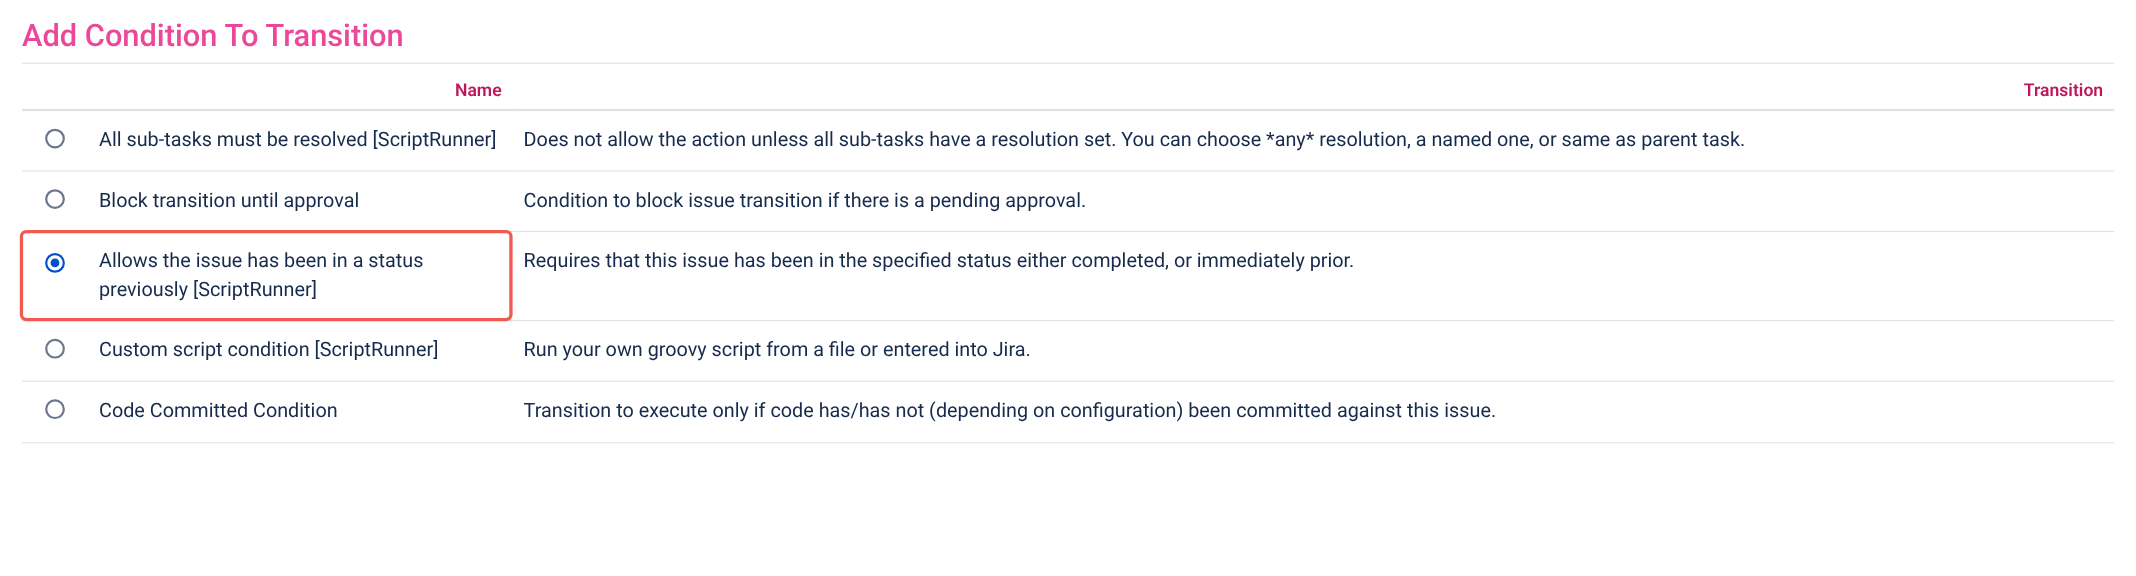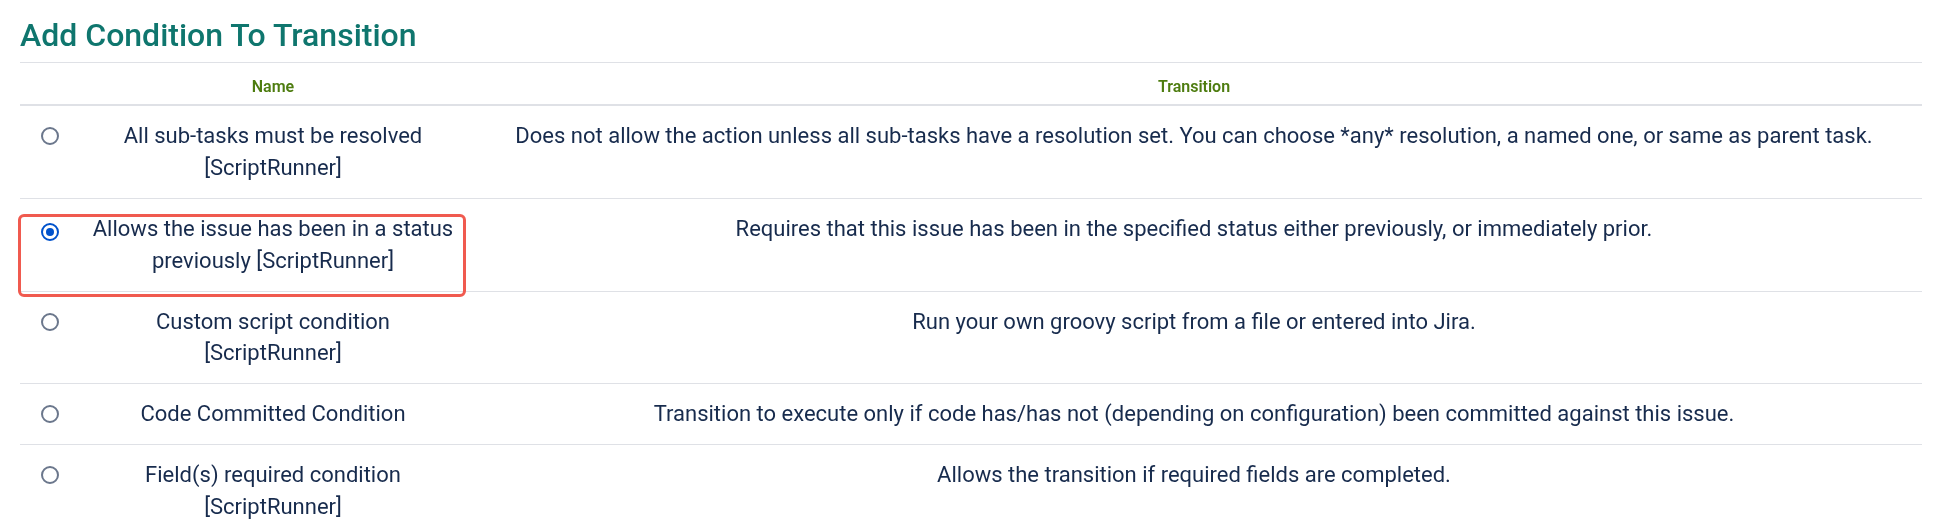--- a/index.html
+++ b/index.html
@@ -8,48 +8,47 @@
       padding: 0;
     }
     body {
       font-family: -apple-system, BlinkMacSystemFont, "Segoe UI", Roboto, Helvetica, Arial, sans-serif;
       background: #ffffff;
       color: #172B4D;
       font-size: 18px;
       padding: 10px 20px;
     }
     .page-title {
-      font-size: 32px;
+      font-size: 28px;
       font-weight: 500;
-      color: #0f766e;
+      color: #ec4899;
       padding: 6px 0 8px 0;
       border-bottom: 1px solid #DFE1E6;
     }
     table.cond-table {
       width: 100%;
       border-collapse: collapse;
       table-layout: fixed;
     }
     table.cond-table th {
-      text-align: center;
+      text-align: right;
       font-size: 16px;
       font-weight: 600;
-      color: #4d7c0f;
+      color: #be185d;
       padding: 14px 10px 8px 10px;
       border-bottom: 2px solid #DFE1E6;
       vertical-align: bottom;
     }
     table.cond-table td {
       padding: 14px 10px;
       border-bottom: 1px solid #DFE1E6;
       vertical-align: top;
       color: #172B4D;
-      font-size: 22px;
+      font-size: 18px;
       line-height: 1.45;
-      text-align: center;
     }
     .col-radio {
       width: 60px;
     }
     .col-name {
       width: 386px;
     }
     td.radio-cell {
       text-align: center;
       padding-top: 16px;
@@ -108,37 +107,37 @@
         <th>Transition</th>
       </tr>
     </thead>
     <tbody id="tb">
         <tr>
           <td class="radio-cell"><button type="button" class="radio-outer"></button></td>
           <td>All sub-tasks must be resolved [ScriptRunner]</td>
           <td>Does not allow the action unless all sub-tasks have a resolution set. You can choose *any* resolution, a named one, or same as parent task.</td>
         </tr>
         <tr>
+          <td class="radio-cell"><button type="button" class="radio-outer"></button></td>
+          <td>Block transition until approval</td>
+          <td>Condition to block issue transition if there is a pending approval.</td>
+        </tr>
+        <tr>
           <td class="radio-cell"><button type="button" class="radio-outer selected">
               <span class="radio-inner"></span>
             </button></td>
           <td>Allows the issue has been in a status previously [ScriptRunner]</td>
-          <td>Requires that this issue has been in the specified status either previously, or immediately prior.</td>
+          <td>Requires that this issue has been in the specified status either completed, or immediately prior.</td>
         </tr>
         <tr>
           <td class="radio-cell"><button type="button" class="radio-outer"></button></td>
           <td>Custom script condition [ScriptRunner]</td>
           <td>Run your own groovy script from a file or entered into Jira.</td>
         </tr>
         <tr>
           <td class="radio-cell"><button type="button" class="radio-outer"></button></td>
           <td>Code Committed Condition</td>
           <td>Transition to execute only if code has/has not (depending on configuration) been committed against this issue.</td>
         </tr>
-        <tr>
-          <td class="radio-cell"><button type="button" class="radio-outer"></button></td>
-          <td>Field(s) required condition [ScriptRunner]</td>
-          <td>Allows the transition if required fields are completed.</td>
-        </tr>
       </tbody>
   </table>
   <div id="hl" class="highlight-box" style="left: -2px; top: 150.688px; width: 448px; height: 83.1875px; border-color: rgb(240, 90, 79);"></div>
 </div>
 
 </body></html>

